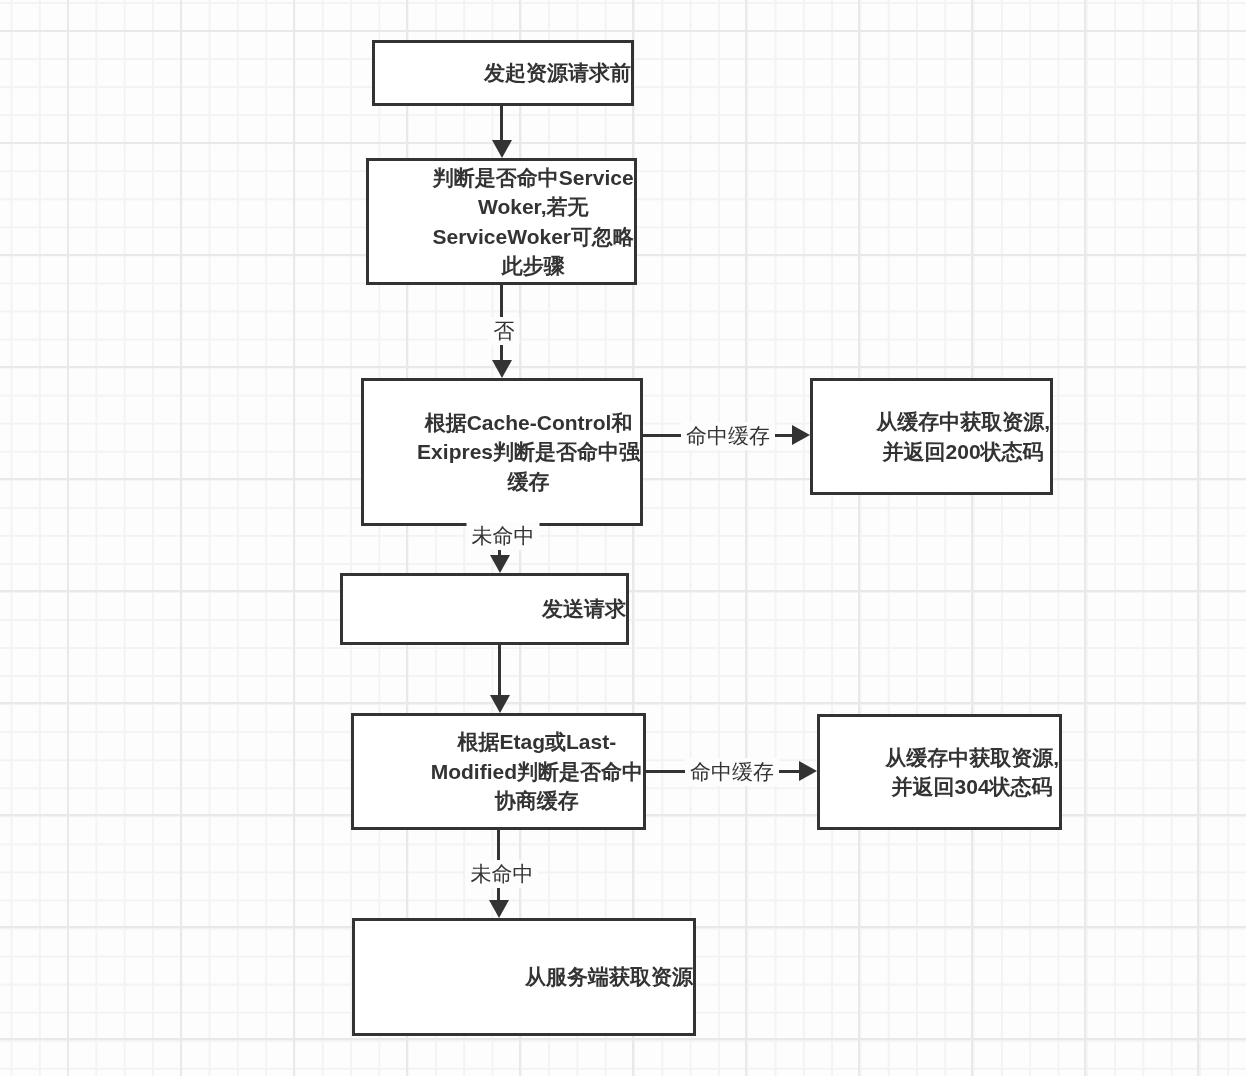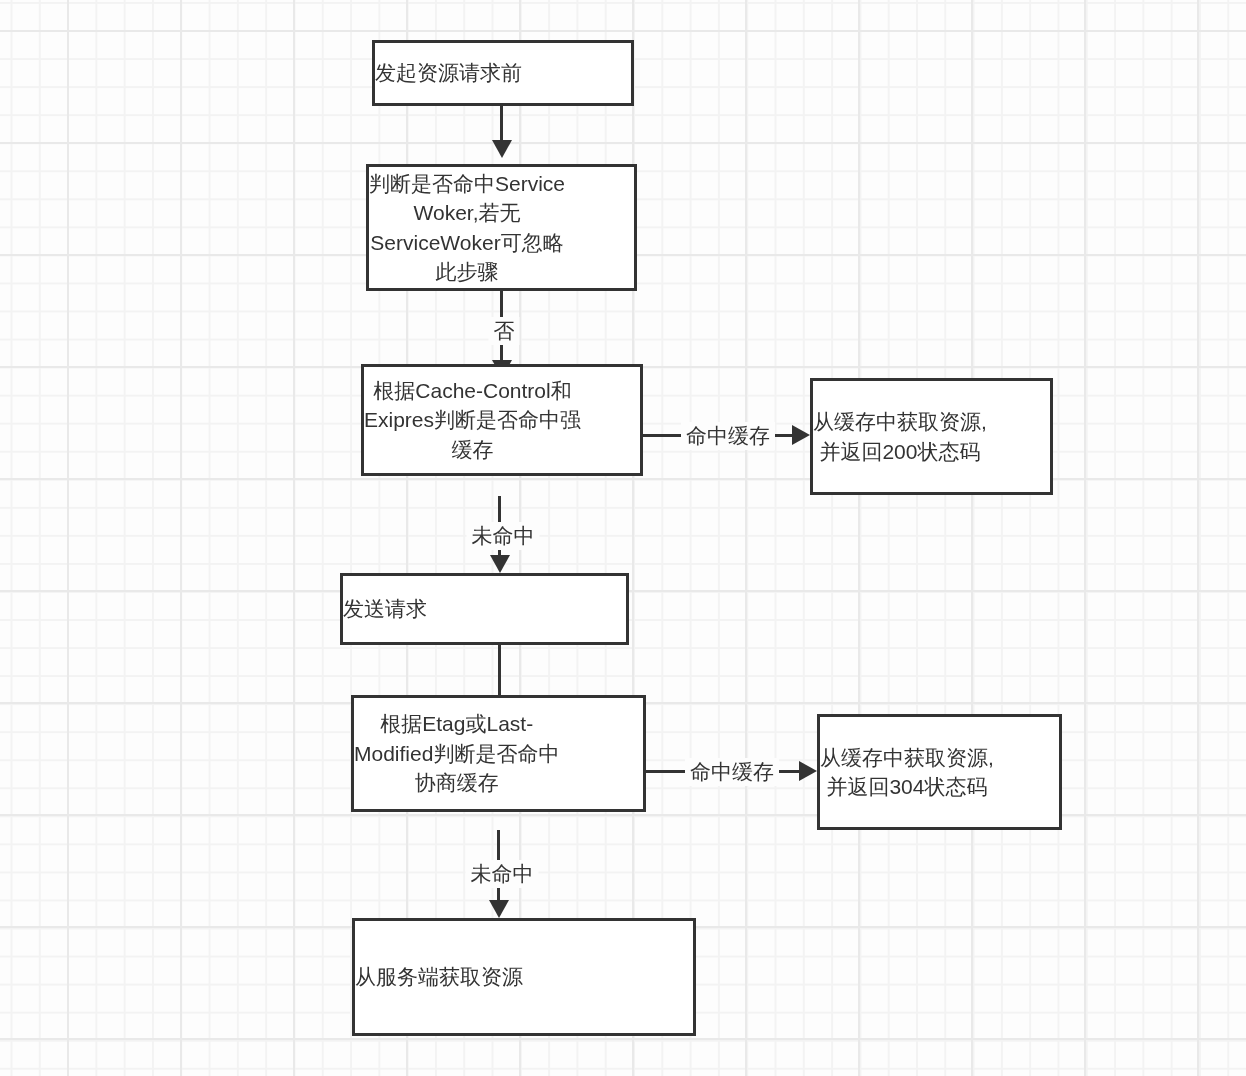--- a/index.html
+++ b/index.html
@@ -19,22 +19,23 @@
     background-size:113px 112px,113px 112px,28.3px 28.05px,28.3px 28.05px;
     background-position:67px 0,0 30px,10.5px 0,0 2px;
   }
   .node{
     position:absolute;
     box-sizing:border-box;
     background:#ffffff;
     border:3px solid #333333;
     display:flex;
     align-items:center;
-    justify-content:flex-start;
+    justify-content:flex-end;
     text-align:center;
+    font-weight:bold;
   }
   .node-label{
     color:#333333;
     font-size:21px;
     line-height:29.5px;
     white-space:pre-line;
   }
   .vline{position:absolute;width:3px;background:#333333;}
   .hline{position:absolute;height:3px;background:#333333;}
   .arr-down{
@@ -83,43 +84,43 @@
   <div class="hline" style="left:643px;top:434px;width:152px"></div>
   <div class="arr-right" style="left:792px;top:425px"></div>
 
   <div class="hline" style="left:646px;top:770px;width:156px"></div>
   <div class="arr-right" style="left:799px;top:761px"></div>
 
   <div class="node" style="left:372px;top:40px;width:262px;height:66px">
     <span class="node-label">发起资源请求前</span>
   </div>
 
-  <div class="node" style="left:366px;top:164px;width:271px;height:127px">
+  <div class="node" style="left:366px;top:158px;width:271px;height:127px">
     <span class="node-label">判断是否命中Service
 Woker,若无
 ServiceWoker可忽略
 此步骤</span>
   </div>
 
-  <div class="node" style="left:361px;top:364px;width:282px;height:112px">
+  <div class="node" style="left:361px;top:378px;width:282px;height:148px">
     <span class="node-label">根据Cache-Control和
 Exipres判断是否命中强
 缓存</span>
   </div>
 
   <div class="node" style="left:810px;top:378px;width:243px;height:117px">
     <span class="node-label">从缓存中获取资源,
 并返回200状态码</span>
   </div>
 
   <div class="node" style="left:340px;top:573px;width:289px;height:72px">
     <span class="node-label">发送请求</span>
   </div>
 
-  <div class="node" style="left:351px;top:695px;width:295px;height:117px">
+  <div class="node" style="left:351px;top:713px;width:295px;height:117px">
     <span class="node-label">根据Etag或Last-
 Modified判断是否命中
 协商缓存</span>
   </div>
 
   <div class="node" style="left:817px;top:714px;width:245px;height:116px">
     <span class="node-label">从缓存中获取资源,
 并返回304状态码</span>
   </div>
 

